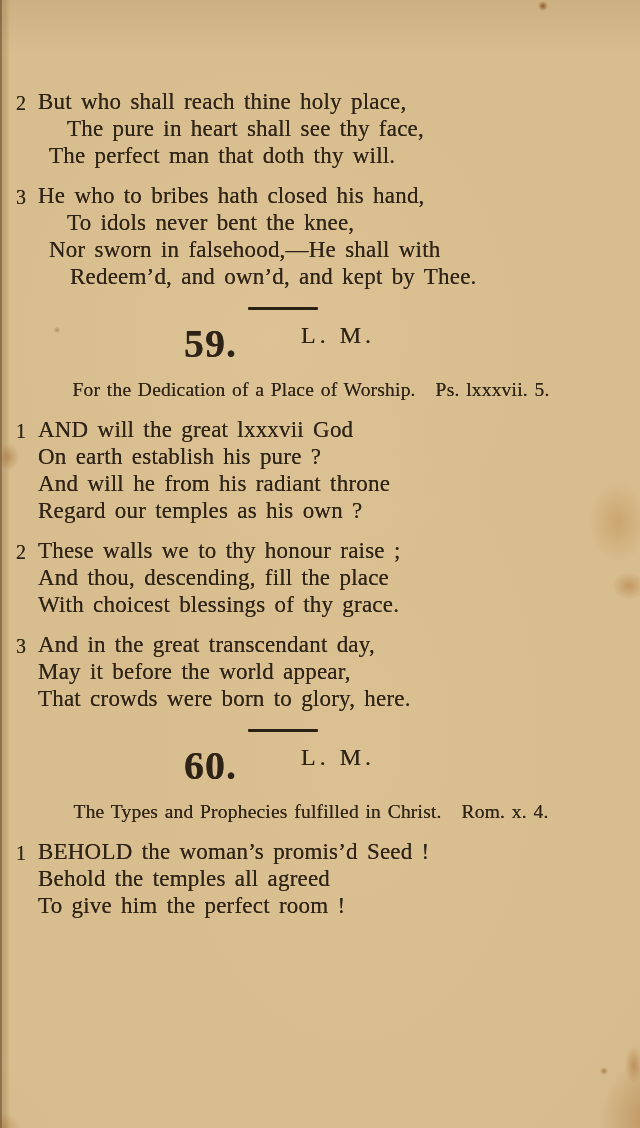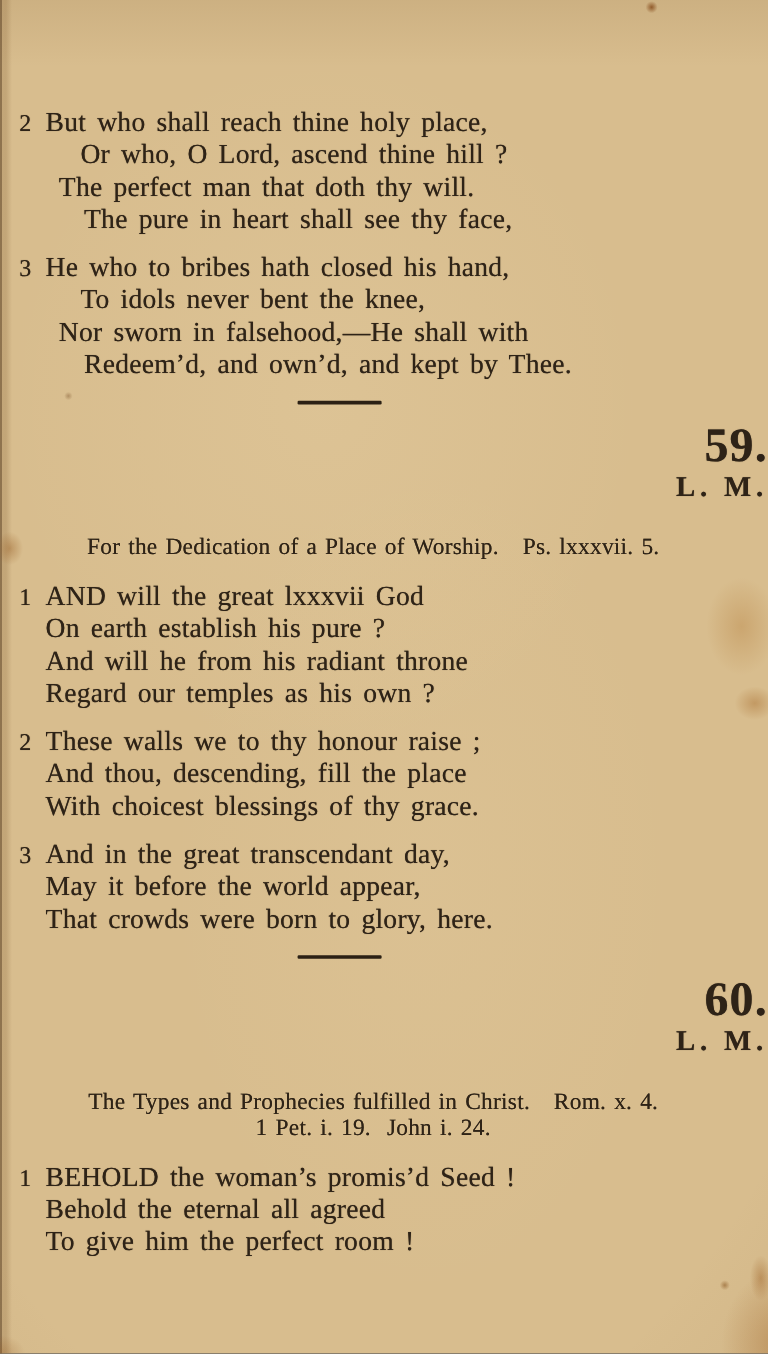--- a/index.html
+++ b/index.html
@@ -42,48 +42,47 @@
     word-spacing:.14em;
     letter-spacing:.2px;
     text-shadow:0 0 .6px rgba(46,35,23,.8);
   }
   .verse .num{position:absolute;left:0;top:2px;font-size:20px;}
   
   .verse.alt div:nth-of-type(2){margin-left:29px;}
   .verse.alt div:nth-of-type(3){margin-left:11px;}
   .verse.alt div:nth-of-type(4){margin-left:32px;}
   .divider{width:70px;height:3px;background:#2b2014;margin:17px 0 0 248px;border-radius:1px;}
-  .hymn-head{display:flex;align-items:flex-end;margin-top:12px;text-shadow:0 0 .6px rgba(46,35,23,.8);flex-direction:column;}
+  .hymn-head{display:flex;align-items:flex-start;margin-top:12px;text-shadow:0 0 .6px rgba(46,35,23,.8);}
   .hymn-num{font-size:40px;font-weight:bold;margin-left:184px;letter-spacing:1px;line-height:44px;}
-  .hymn-meter{font-size:24px;font-weight:bold;letter-spacing:4px;margin-left:64px;}
+  .hymn-meter{font-size:24px;font-weight:normal;letter-spacing:4px;margin-left:64px;}
   .subtitle{
     width:622px;
-    margin-top:26px;
+    margin-top:13px;
     font-size:19.5px;
     line-height:22px;
     text-align:center;
     white-space:pre-wrap;
     letter-spacing:.2px;
     word-spacing:.08em;
     text-shadow:0 0 .5px rgba(46,35,23,.8);
   }
   .subtitle + .subtitle{margin-top:0;}
   .subtitle + .verse{margin-top:15px;}
 </style>
 </head>
 <body>
 
 <div class="page" style="color: rgb(46, 35, 23); background-color: rgb(216, 189, 142);">
   <main class="flow" id="flow">
       <div class="verse alt">
         <span class="num">2</span>
         <div class="line">But who shall reach thine holy place,</div>
-        <div class="line">Or who, O Lord, ascend thine hill ?</div>
+        <div class="line">The pure in heart shall see thy face,</div>
         <div class="line">The perfect man that doth thy will.</div>
-        <div class="line">The pure in heart shall see thy face,</div>
       </div>
       <div class="verse alt">
         <span class="num">3</span>
         <div class="line">He who to bribes hath closed his hand,</div>
         <div class="line">To idols never bent the knee,</div>
         <div class="line">Nor sworn in falsehood,—He shall with</div>
         <div class="line">Redeem’d, and own’d, and kept by Thee.</div>
       </div>
       <div class="divider"></div>
       <div class="hymn-head">
@@ -109,21 +108,20 @@
         <div class="line">And in the great transcendant day,</div>
         <div class="line">May it before the world appear,</div>
         <div class="line">That crowds were born to glory, here.</div>
       </div>
       <div class="divider"></div>
       <div class="hymn-head">
         <span class="hymn-num">60.</span>
         <span class="hymn-meter">L. M.</span>
       </div>
       <div class="subtitle">The Types and Prophecies fulfilled in Christ.   Rom. x. 4.</div>
-      <div class="subtitle">1 Pet. i. 19.  John i. 24.</div>
       <div class="verse">
         <span class="num">1</span>
         <div class="line">BEHOLD the woman’s promis’d Seed !</div>
-        <div class="line">Behold the eternal all agreed</div>
+        <div class="line">Behold the temples all agreed</div>
         <div class="line">To give him the perfect room !</div>
       </div>
     </main>
 </div>
 
 </body></html>

